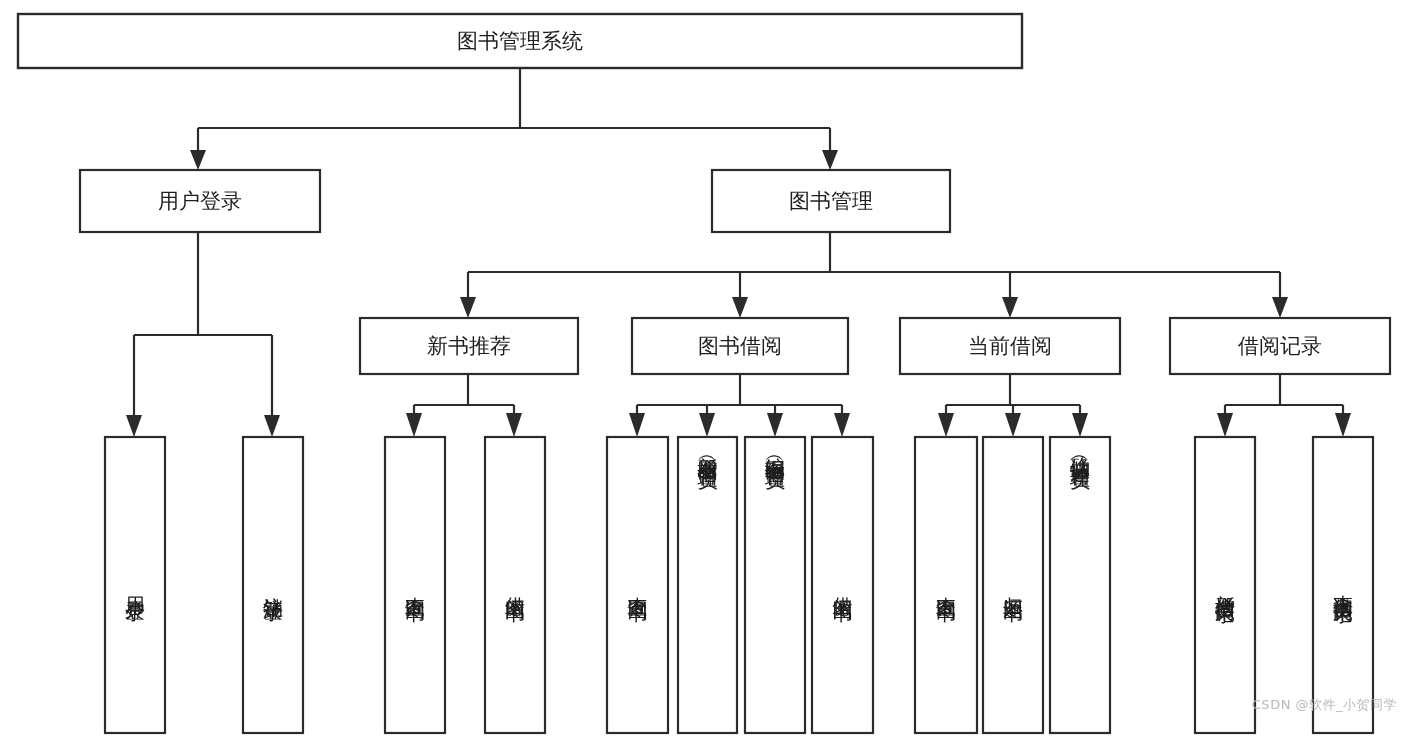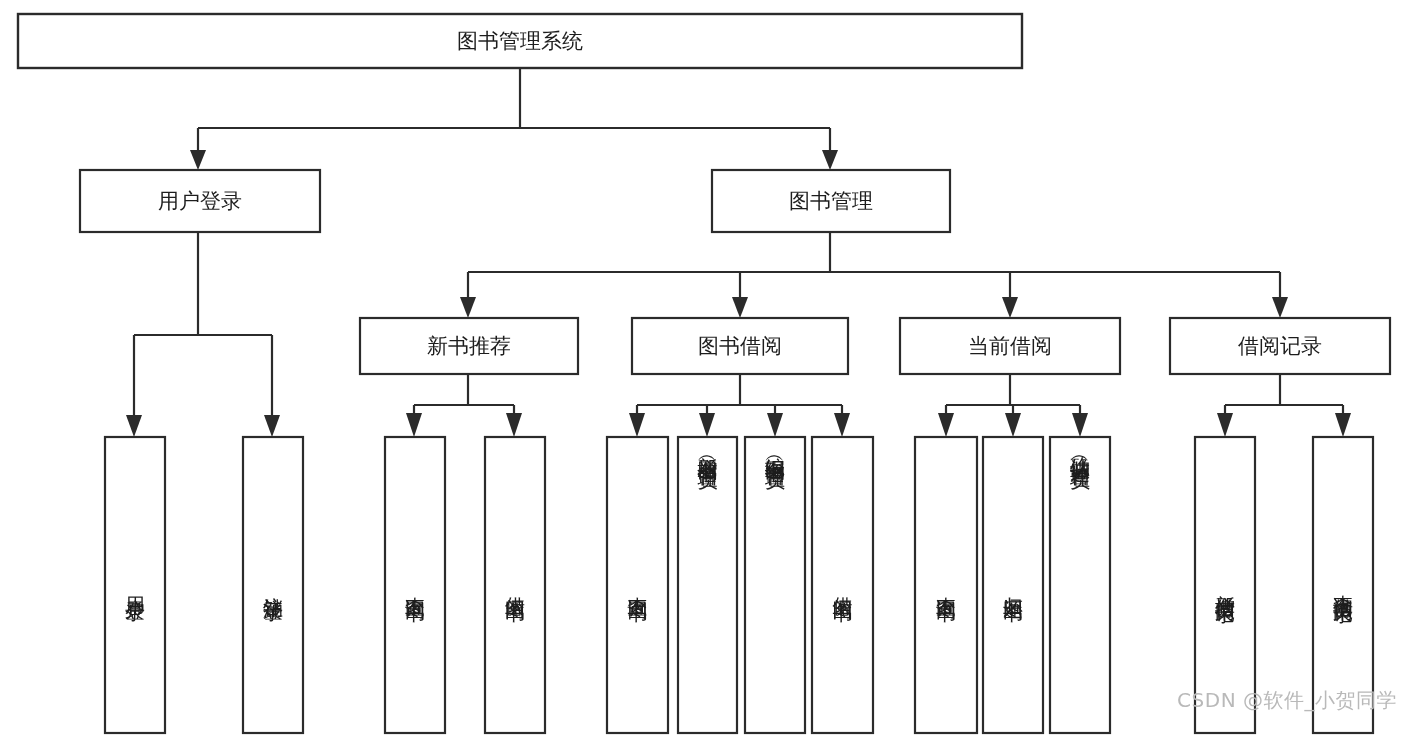--- a/index.html
+++ b/index.html
@@ -72,21 +72,21 @@
     line-height: 1.05;
     letter-spacing: 2px;
     color: #1d1d1d;
     white-space: nowrap;
   }
   .watermark {
     position: absolute;
     right: 8px;
     bottom: 4px;
     font-family: "DejaVu Sans", "Liberation Sans", sans-serif;
-    font-size: 20px;
+    font-size: 13px;
     color: #b9b9b9;
     white-space: nowrap;
     letter-spacing: 0.5px;
   }
 </style>
 </head>
 <body>
 
 <div id="diagram-root">
 

